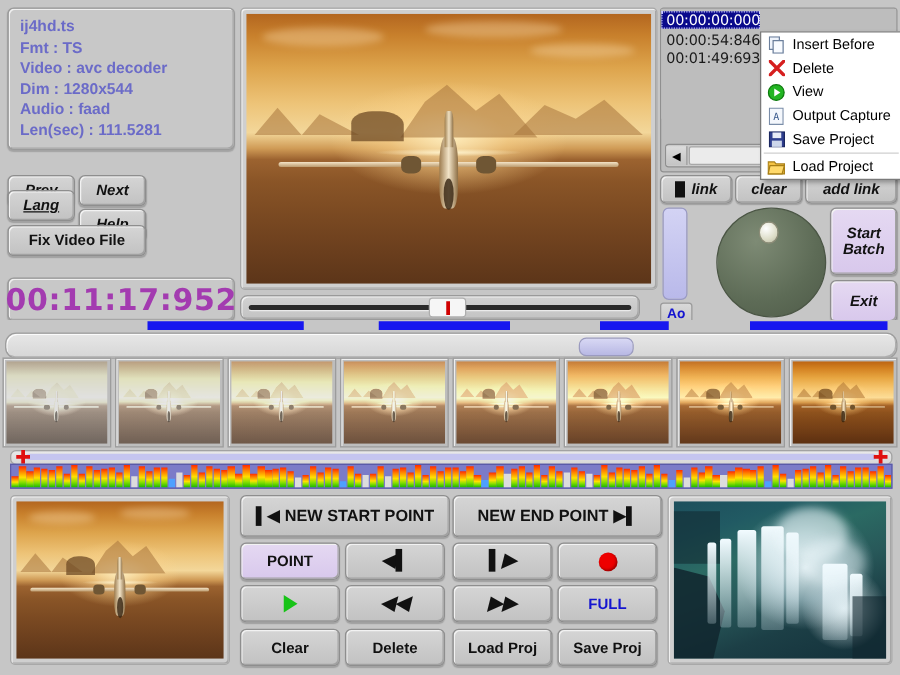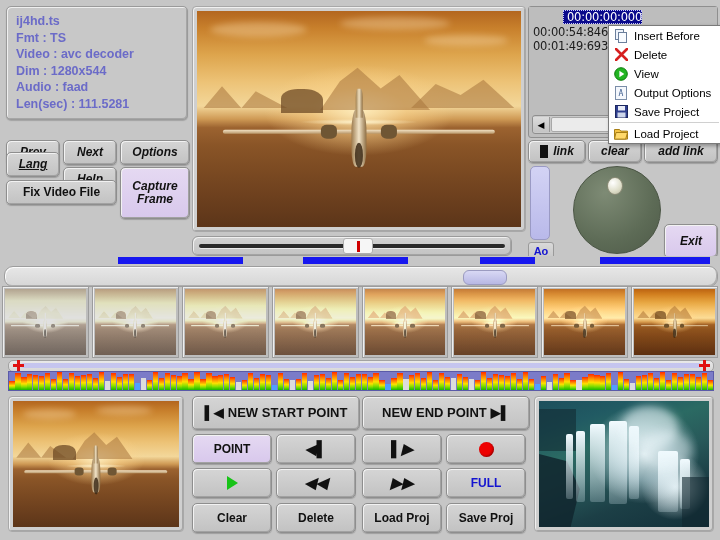--- a/index.html
+++ b/index.html
@@ -145,21 +145,21 @@
   
   #result-panel{left:528px;top:6px;width:188px;height:130px;
     background:#bdbdbd;border:1px solid #8f8f8f;border-radius:3px;}
   #result-header{display:flex;height:16px;background:#5c5cc0;color:#fff;
     font-weight:bold;font-size:12px;align-items:center;}
   #result-header .h1{flex:1;padding-left:5px;}
   #result-header .h2{width:26px;border-left:1px solid #9a9adc;padding-left:5px;}
   #result-list{height:88px;background:#bdbdbd;overflow:hidden;}
   .tc-row{font-size:11.5px;color:#1b1b1b;padding:0 0 0 4px;line-height:14px;
     font-family:"DejaVu Sans", sans-serif;letter-spacing:-.2px;cursor:pointer;}
-  .tc-row.sel{background:#0a0a8c;color:#fff;outline:1px dotted #c8c8ff;outline-offset:-1px;display:inline-block;margin-left:34px;}
+  .tc-row.sel{background:#0a0a8c;color:#fff;outline:1px dotted #c8c8ff;outline-offset:-1px;display:inline-block;}
   #result-hscroll{position:absolute;left:3px;bottom:3px;width:120px;height:17px;
     background:#cacaca;border:1px solid #8f8f8f;border-radius:3px;display:flex;align-items:center;}
   #result-hscroll .arrow{width:16px;height:15px;display:flex;align-items:center;justify-content:center;
     background:linear-gradient(#dcdcdc,#c4c4c4);border-right:1px solid #9a9a9a;font-size:9px;cursor:pointer;}
   #result-hscroll .bar{flex:1;height:13px;margin:0 1px;background:#ebebeb;border:1px solid #a8a8a8;border-radius:2px;cursor:pointer;}
 
   
   #context-menu{left:608px;top:25px;width:112px;background:#fff;border:1px solid #7a7a7a;
     box-shadow:2px 2px 4px rgba(0,0,0,.35);z-index:40;}
   .cm-item{display:flex;align-items:center;height:19px;font-size:11.5px;color:#000;padding-left:3px;cursor:pointer;}
@@ -191,29 +191,27 @@
     <div class="line">ij4hd.ts</div>
     <div class="line">Fmt : TS</div>
     <div class="line">Video : avc decoder</div>
     <div class="line">Dim : 1280x544</div>
     <div class="line">Audio : faad</div>
     <div class="line">Len(sec) : 111.5281</div>
   </div>
 
   <div class="btn pos" style="left:6px;top:140px;width:52px;height:23px;">Prev</div>
   <div class="btn pos" style="left:63px;top:140px;width:52px;height:23px;">Next</div>
-  <div class="btn pos" style="left:120px;top:140px;width:68px;height:23px;">Options</div>
 
   <div class="btn pos" style="left:6px;top:152px;width:52px;height:23px;text-decoration:underline;">Lang</div>
   <div class="btn pos" style="left:63px;top:167px;width:52px;height:23px;">Help</div>
-  <div class="btn violet pos" style="left:120px;top:167px;width:68px;height:50px;white-space:pre-line;">Capture
-Frame</div>
 
   <div class="btn plain pos" style="left:6px;top:180px;width:109px;height:23px;">Fix Video File</div>
 
+  <div class="panel pos" id="timecode-display">00:11:17:952</div>
 
   <div class="video-frame pos" style="left:192px;top:6px;width:334px;height:226px;">
     <div class="video-inner">
       <div class="sunset">
         <div class="cloud" style="left:4%;top:5%;width:30%;height:7%;"></div>
         <div class="cloud" style="left:44%;top:3%;width:34%;height:6%;"></div>
         <div class="cloud" style="left:70%;top:11%;width:26%;height:5%;"></div>
         <div class="mtn" style="left:2%;top:32%;width:26%;height:13%;clip-path:polygon(0 100%,22% 22%,45% 100%,62% 40%,100% 100%);"></div>
         <div class="mtn" style="left:38%;top:25%;width:34%;height:21%;clip-path:polygon(0 100%,18% 36%,34% 6%,55% 52%,72% 22%,100% 100%);"></div>
         <div class="mtn" style="left:66%;top:29%;width:32%;height:16%;clip-path:polygon(0 100%,24% 30%,48% 62%,70% 18%,100% 100%);"></div>
@@ -273,21 +271,21 @@
         </span>
         <span>View</span>
       </div>
       <div class="cm-item">
         <span class="ic">
           <svg width="12" height="14" viewBox="0 0 12 14">
             <rect x="0.5" y="0.5" width="11" height="13" fill="#f4f7fc" stroke="#7a8da8"></rect>
             <text x="6" y="10" font-size="8" text-anchor="middle" fill="#3a5a8c" font-family="monospace">A</text>
           </svg>
         </span>
-        <span>Output Options</span>
+        <span>Output Capture</span>
       </div>
       <div class="cm-item">
         <span class="ic">
           <svg width="13" height="13" viewBox="0 0 13 13">
             <rect x="0.5" y="0.5" width="12" height="12" fill="#2f3f8f" stroke="#1b2760"></rect>
             <rect x="3" y="1" width="7" height="4.5" fill="#e8ecf7"></rect>
             <rect x="2.5" y="7.5" width="8" height="5" fill="#cdd6ea"></rect>
           </svg>
         </span>
         <span>Save Project</span>
@@ -310,20 +308,22 @@
   </div>
   <div class="btn pos" style="left:588px;top:140px;width:52px;height:21px;">clear</div>
   <div class="btn pos" style="left:644px;top:140px;width:72px;height:21px;">add link</div>
 
   <div class="pos" id="vertical-slider"></div>
   <div class="pos" id="ao-label">Ao</div>
   <div class="pos" id="jog-dial">
     <div class="knob"></div>
   </div>
 
+  <div class="btn violet pos" style="left:664px;top:166px;width:52px;height:52px;white-space:pre-line;">Start
+Batch</div>
   <div class="btn violet pos" style="left:664px;top:224px;width:52px;height:32px;">Exit</div>
 
   <div class="pos" id="segment-bar">
       <div class="seg" style="left: 118px; width: 125px;"></div>
       <div class="seg" style="left: 303px; width: 105px;"></div>
       <div class="seg" style="left: 480px; width: 55px;"></div>
       <div class="seg" style="left: 600px; width: 110px;"></div>
     </div>
   <div class="pos" id="timeline-scrollbar">
     <div class="sbthumb" id="sb-thumb" style="left: 458px;"></div>

